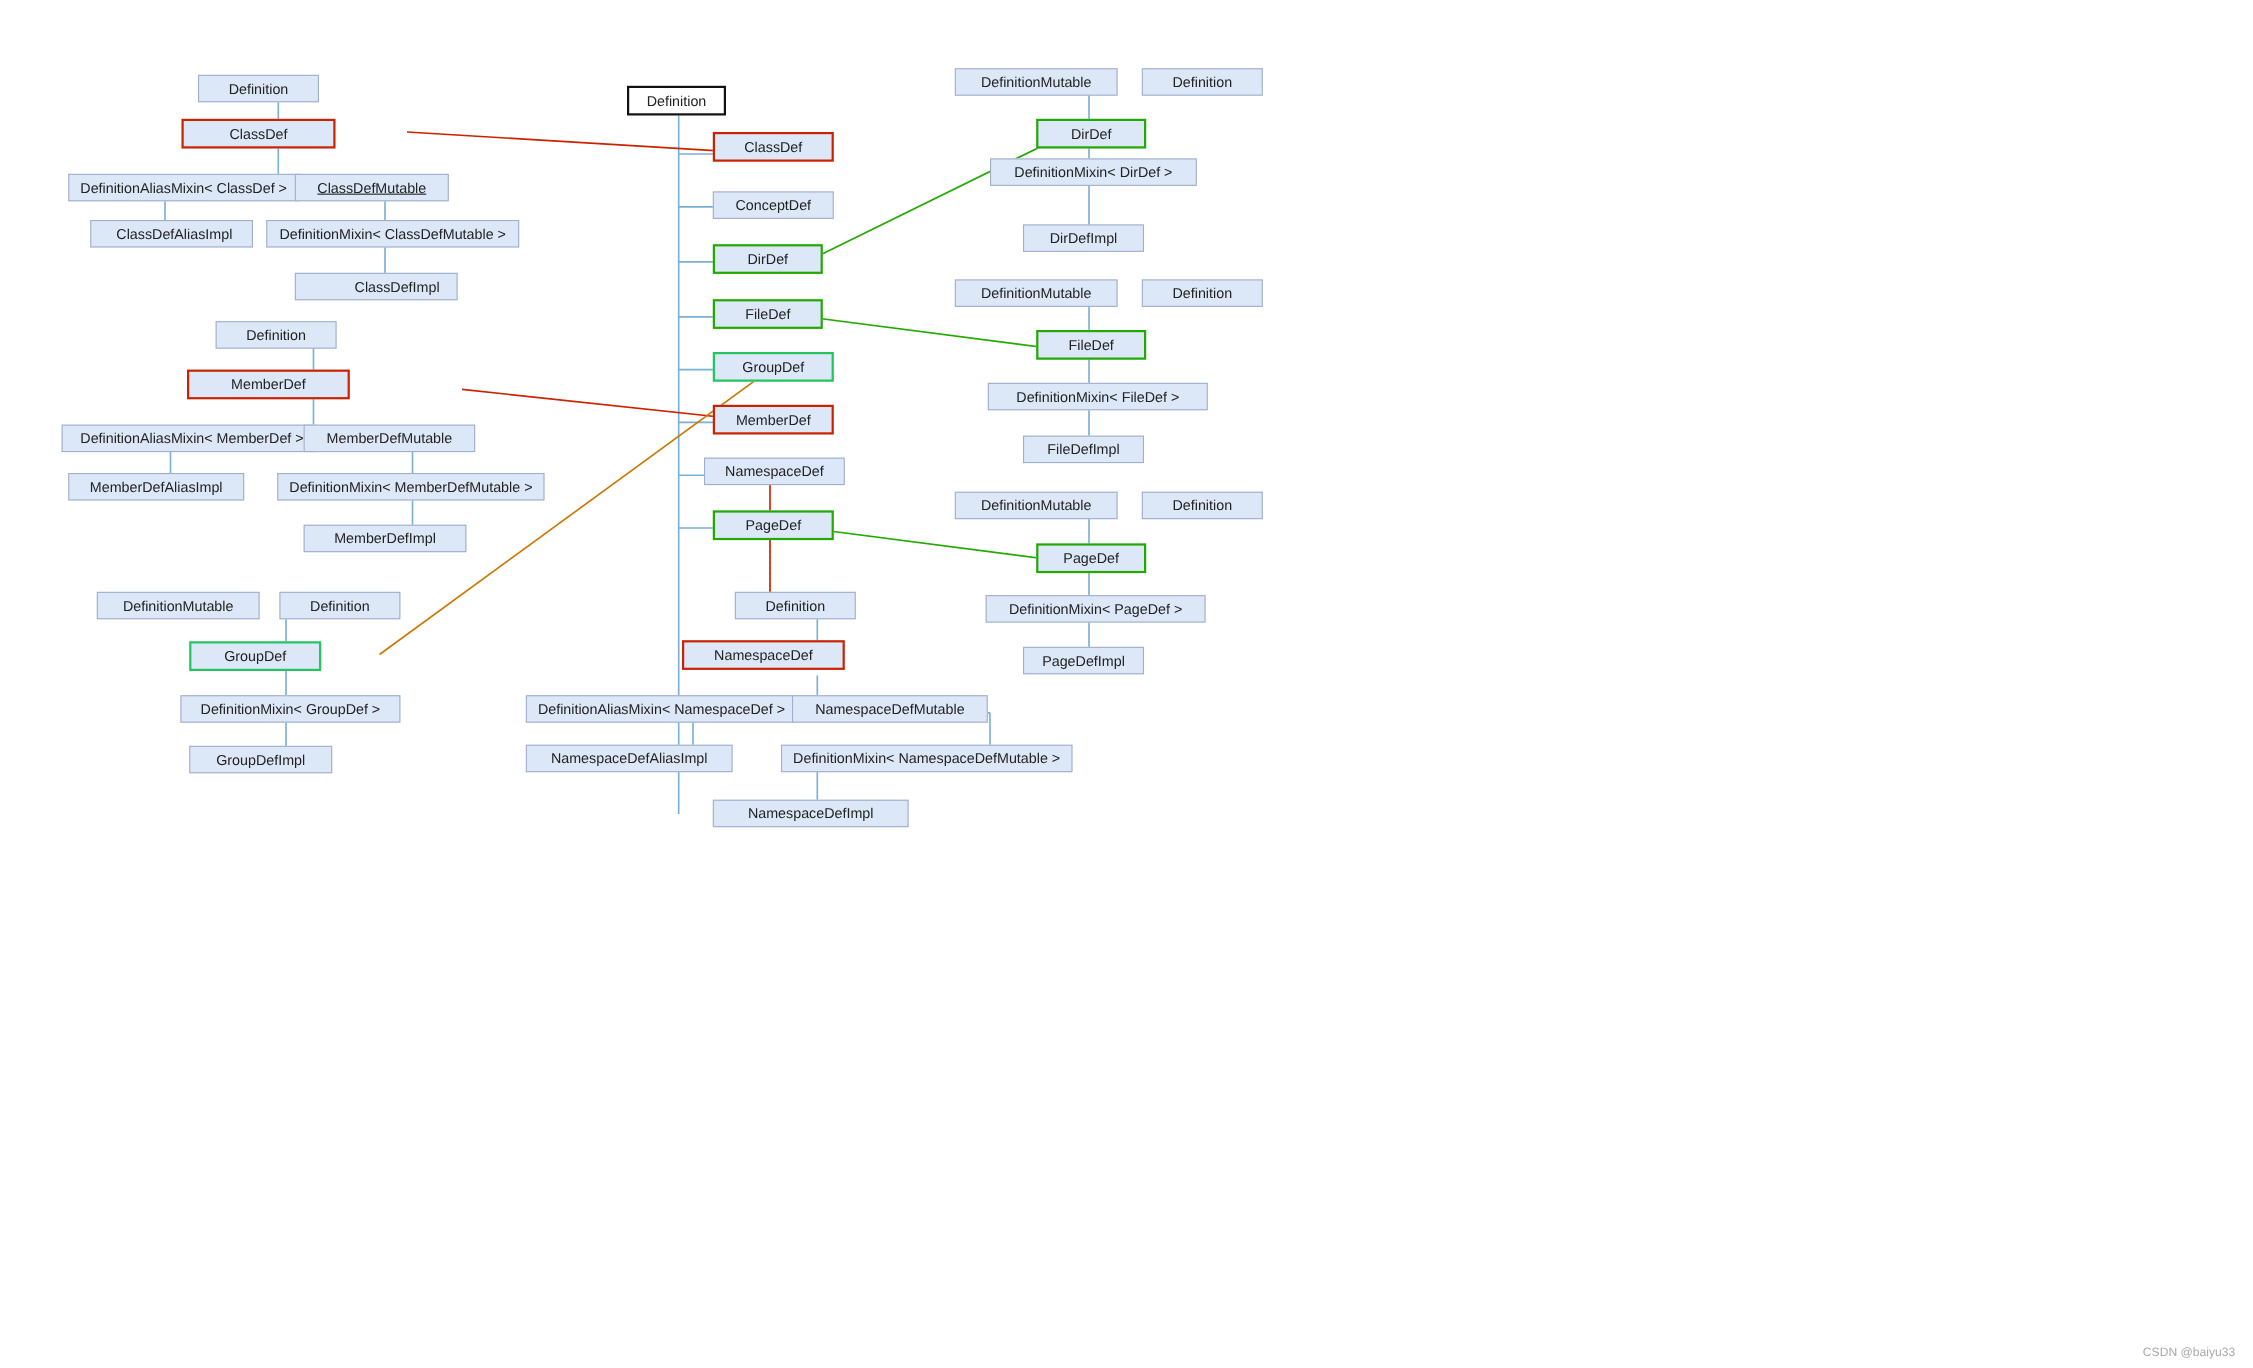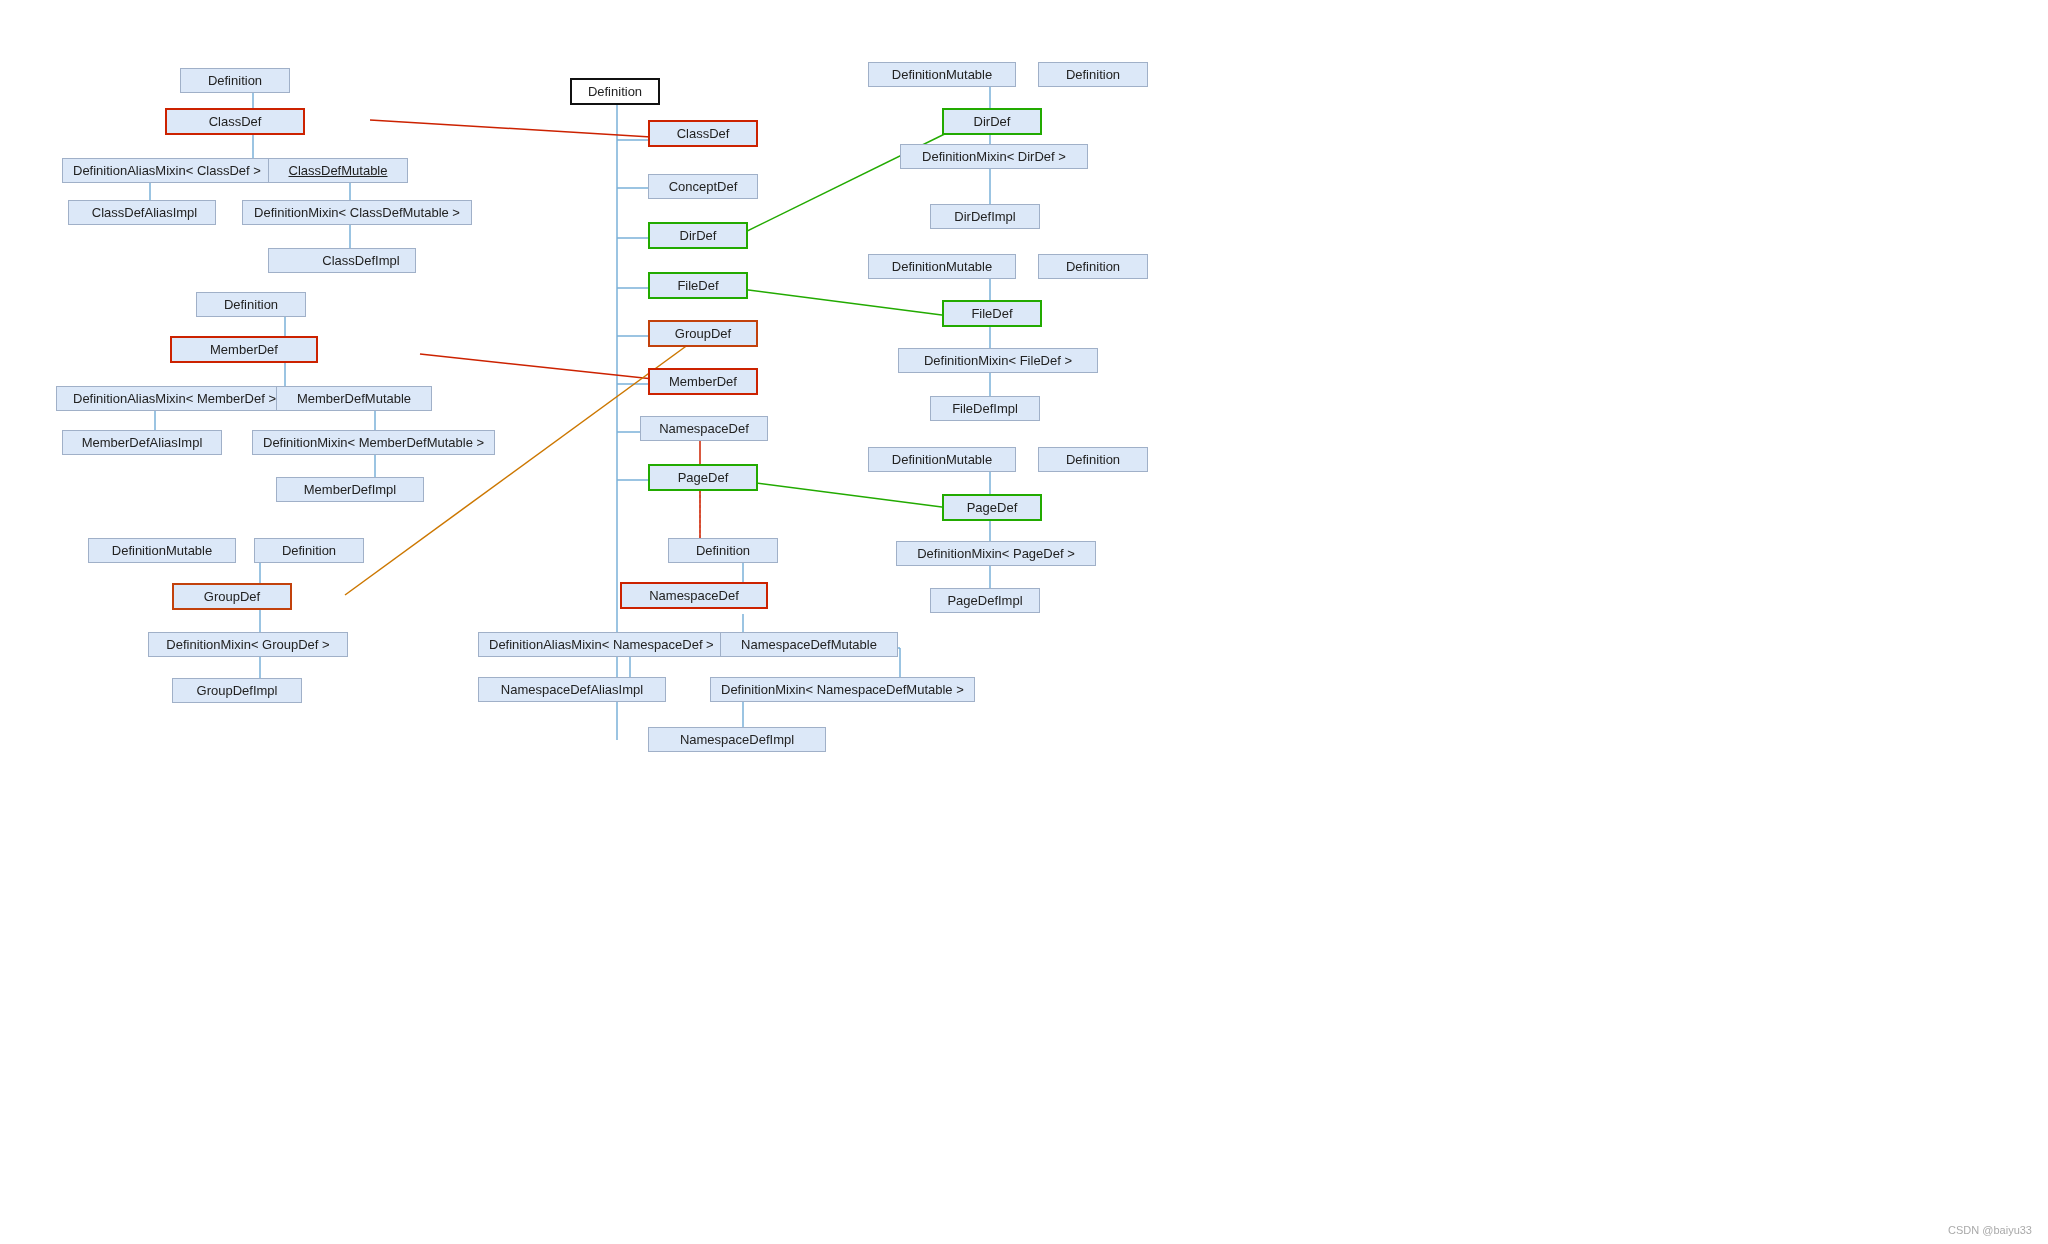--- a/index.html
+++ b/index.html
@@ -34,21 +34,21 @@
     }
     .node-red-border {
       border: 2px solid #cc2200;
       background: #dce8f8;
     }
     .node-green-border {
       border: 2px solid #22aa00;
       background: #dce8f8;
     }
     .node-orange-border {
-      border: 2px solid #c2410c;
+      border: 2px solid #22c55e;
       background: #dce8f8;
     }
     svg.connections {
       position: absolute;
       top: 0; left: 0;
       width: 2048px;
       height: 1244px;
       pointer-events: none;
     }
     .watermark {
@@ -139,21 +139,21 @@
   </div>
   <div class="node node-red-border" style="left:165px; top:108px; min-width:140px;">
     <span>ClassDef</span>
   </div>
   <div class="node" style="left:62px; top:158px; min-width:190px;">
     <span>DefinitionAliasMixin&lt; ClassDef &gt;</span>
   </div>
   <div class="node" style="left:268px; top:158px; min-width:140px;text-decoration:underline;">
     <span>ClassDefMutable</span>
   </div>
-  <div class="node" style="left:68px; top:200px; min-width:148px;padding-left:15px;">
+  <div class="node" style="left:82px; top:200px; min-width:148px;padding-left:15px;">
     <span>ClassDefAliasImpl</span>
   </div>
   <div class="node" style="left:242px; top:200px; min-width:230px;">
     <span>DefinitionMixin&lt; ClassDefMutable &gt;</span>
   </div>
   <div class="node" style="left:268px; top:248px; min-width:148px;padding-left:48px;">
     <span>ClassDefImpl</span>
   </div>
 
   <div class="node" style="left:196px; top:292px; min-width:110px;">
@@ -180,21 +180,21 @@
 
   <div class="node" style="left:88px; top:538px; min-width:148px;">
     <span>DefinitionMutable</span>
   </div>
   <div class="node" style="left:254px; top:538px; min-width:110px;">
     <span>Definition</span>
   </div>
   <div class="node node-orange-border" style="left:172px; top:583px; min-width:120px;">
     <span>GroupDef</span>
   </div>
-  <div class="node" style="left:148px; top:632px; min-width:200px;">
+  <div class="node" style="left:164px; top:632px; min-width:200px;">
     <span>DefinitionMixin&lt; GroupDef &gt;</span>
   </div>
   <div class="node" style="left:172px; top:678px; min-width:130px;">
     <span>GroupDefImpl</span>
   </div>
 
   <div class="node node-red-border" style="left:648px; top:120px; min-width:110px;">
     <span>ClassDef</span>
   </div>
   <div class="node" style="left:648px; top:174px; min-width:110px;">

